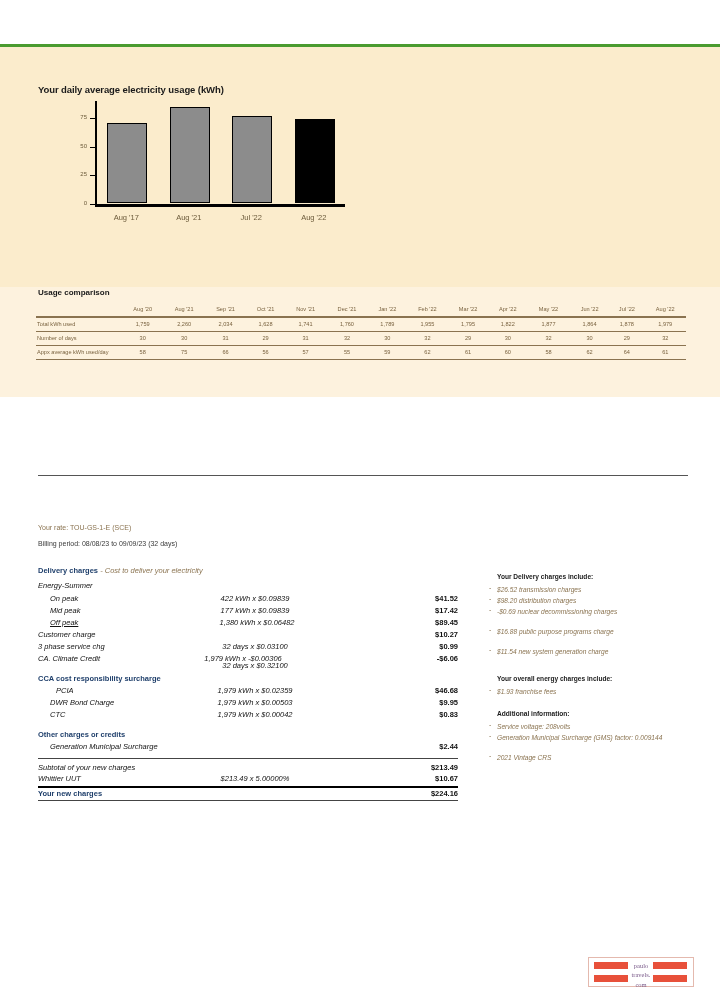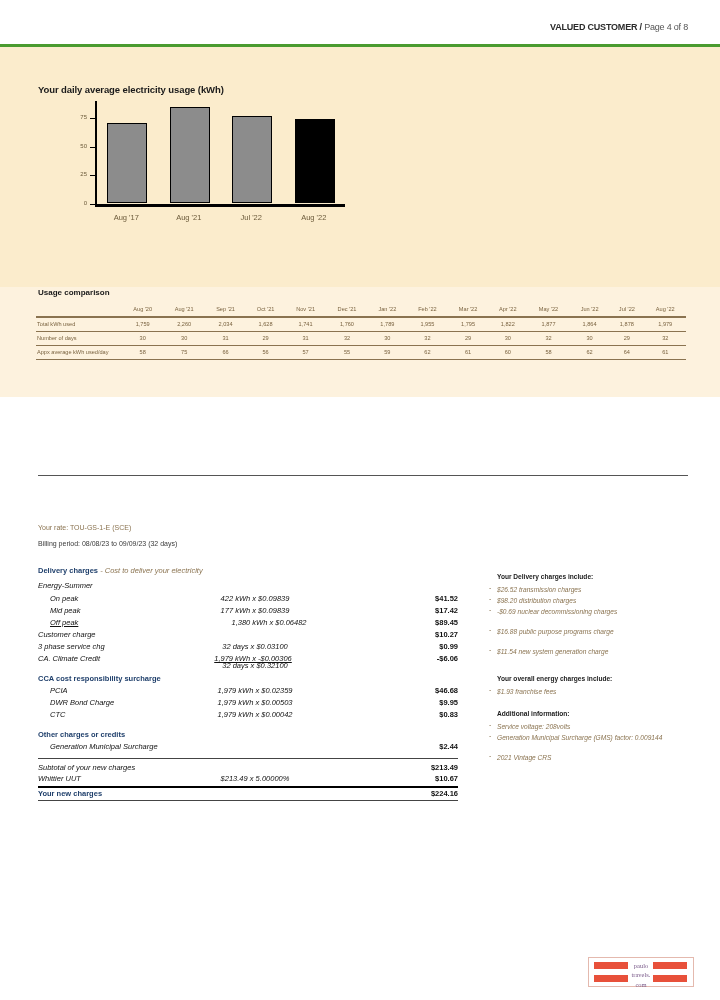--- a/index.html
+++ b/index.html
@@ -132,25 +132,20 @@
     position:absolute;left:0;top:3px;width:104px;
     font-family:"Liberation Serif", serif;
     font-size:6.5px;color:#7a5a8a;text-align:center;line-height:1.45;
   }
 </style>
 </head>
 <body>
 
 <div class="page">
 
-  <div class="header-bar">
-    <div class="header-text">
-      <span>VALUED CUSTOMER</span><span> / </span><span class="pg">Page 4 of 8</span>
-    </div>
-  </div>
   <div class="green-rule"></div>
 
   <div class="cream"></div>
   <div class="cream2"></div>
 
   <div class="chart-title">Your daily average electricity usage (kWh)</div>
   <div class="chart-area">
     <div class="axis-y"></div>
     <div class="axis-x"></div>
     <div id="chart-ticks">
@@ -264,33 +259,33 @@
   <div class="lbl" style="left:38px;top:581px;">Energy-Summer</div>
 
   <div id="charge-rows">
       <div class="lbl" style="left: 50px; top: 594px;">On peak</div>
       <div class="mid" style="left: 170px; top: 594px;">422 kWh x $0.09839</div>
       <div class="amt" style="left: 400px; top: 594px;">$41.52</div>
       <div class="lbl" style="left: 50px; top: 606px;">Mid peak</div>
       <div class="mid" style="left: 170px; top: 606px;">177 kWh x $0.09839</div>
       <div class="amt" style="left: 400px; top: 606px;">$17.42</div>
       <div class="lbl" style="left: 50px; top: 618px; text-decoration: underline;">Off peak</div>
-      <div class="mid" style="left: 184px; top: 618px;">1,380 kWh x $0.06482</div>
+      <div class="mid" style="left: 172px; top: 618px;">1,380 kWh x $0.06482</div>
       <div class="amt" style="left: 400px; top: 618px;">$89.45</div>
       <div class="lbl" style="left: 38px; top: 630px;">Customer charge</div>
       <div class="mid" style="left: 170px; top: 661px;">32 days x $0.32100</div>
       <div class="amt" style="left: 400px; top: 630px;">$10.27</div>
       <div class="lbl" style="left: 38px; top: 642px;">3 phase service chg</div>
       <div class="mid" style="left: 170px; top: 642px;">32 days x $0.03100</div>
       <div class="amt" style="left: 400px; top: 642px;">$0.99</div>
       <div class="lbl" style="left: 38px; top: 654px;">CA. Climate Credit</div>
-      <div class="mid" style="left: 168px; top: 654px; text-decoration: underline;">1,979 kWh x -$0.00306</div>
+      <div class="mid" style="left: 158px; top: 654px;">1,979 kWh x -$0.00306</div>
       <div class="amt" style="left: 400px; top: 654px;">-$6.06</div>
       <div class="sec-head" style="left: 38px; top: 674px;">CCA cost responsibility surcharge</div>
-      <div class="lbl" style="left: 50px; top: 686px;">PCIA</div>
+      <div class="lbl" style="left: 56px; top: 686px;">PCIA</div>
       <div class="mid" style="left: 170px; top: 686px;">1,979 kWh x $0.02359</div>
       <div class="amt" style="left: 400px; top: 686px;">$46.68</div>
       <div class="lbl" style="left: 50px; top: 698px;">DWR Bond Charge</div>
       <div class="mid" style="left: 170px; top: 698px;">1,979 kWh x $0.00503</div>
       <div class="amt" style="left: 400px; top: 698px;">$9.95</div>
       <div class="lbl" style="left: 50px; top: 710px;">CTC</div>
       <div class="mid" style="left: 170px; top: 710px;">1,979 kWh x $0.00042</div>
       <div class="amt" style="left: 400px; top: 710px;">$0.83</div>
       <div class="sec-head" style="left: 38px; top: 730px;">Other charges or credits</div>
       <div class="lbl" style="left: 50px; top: 742px;">Generation Municipal Surcharge</div>

